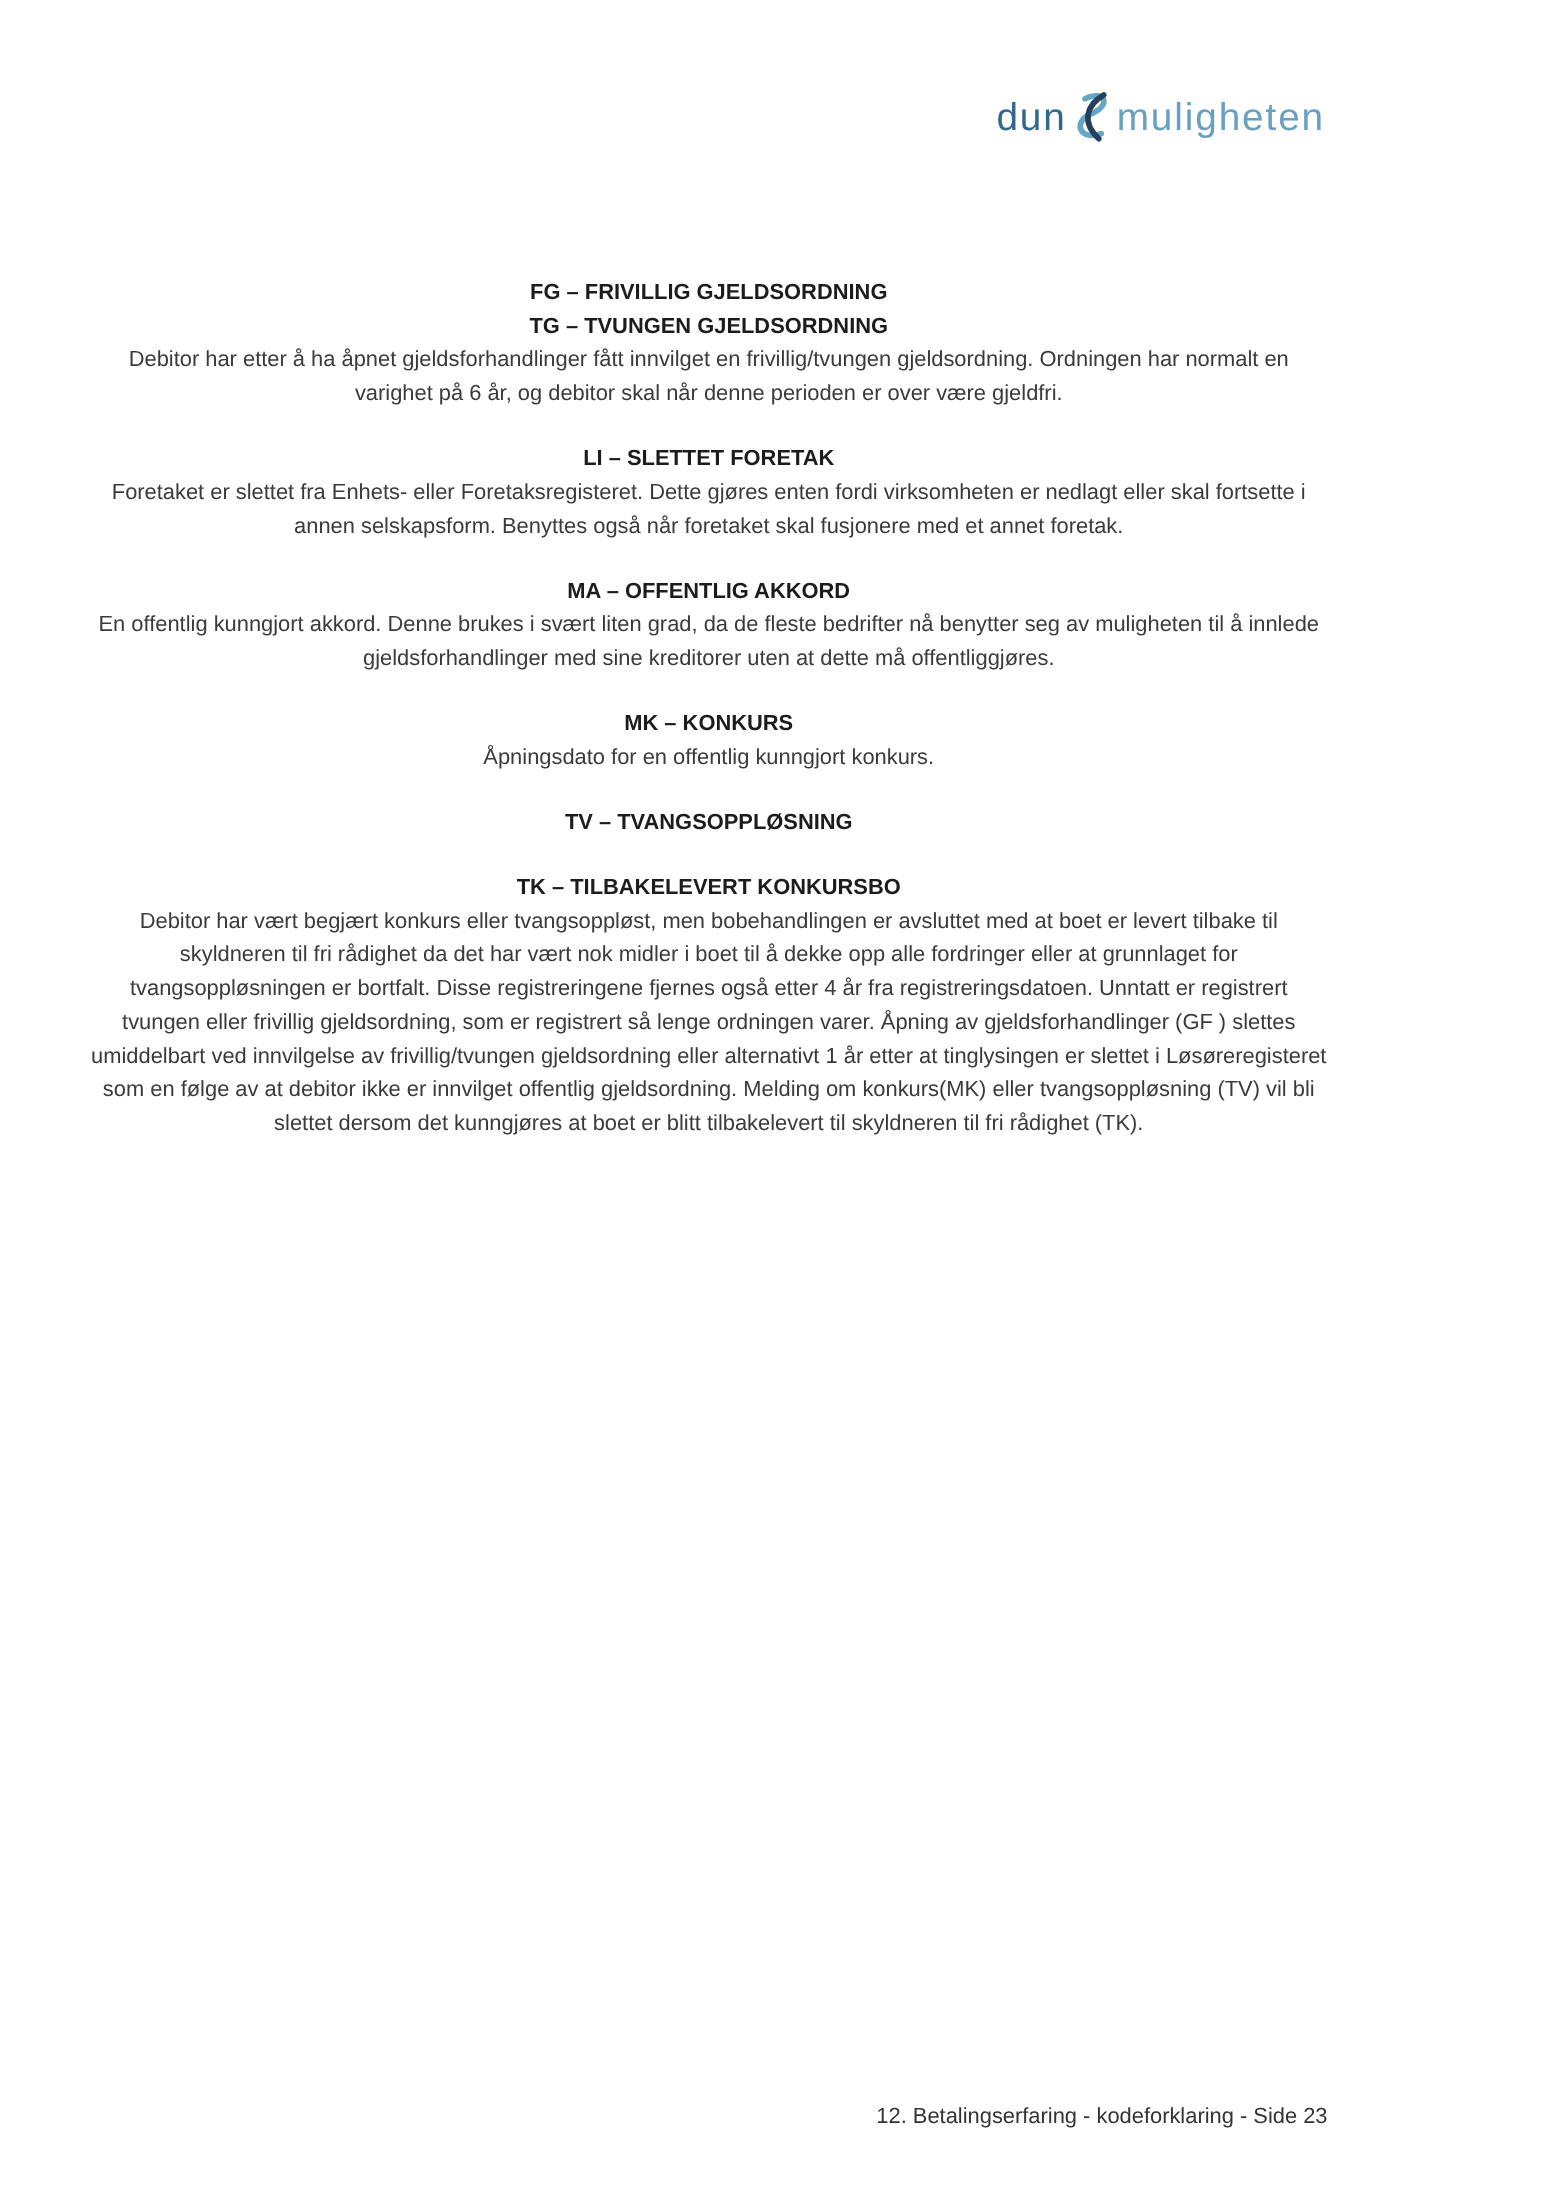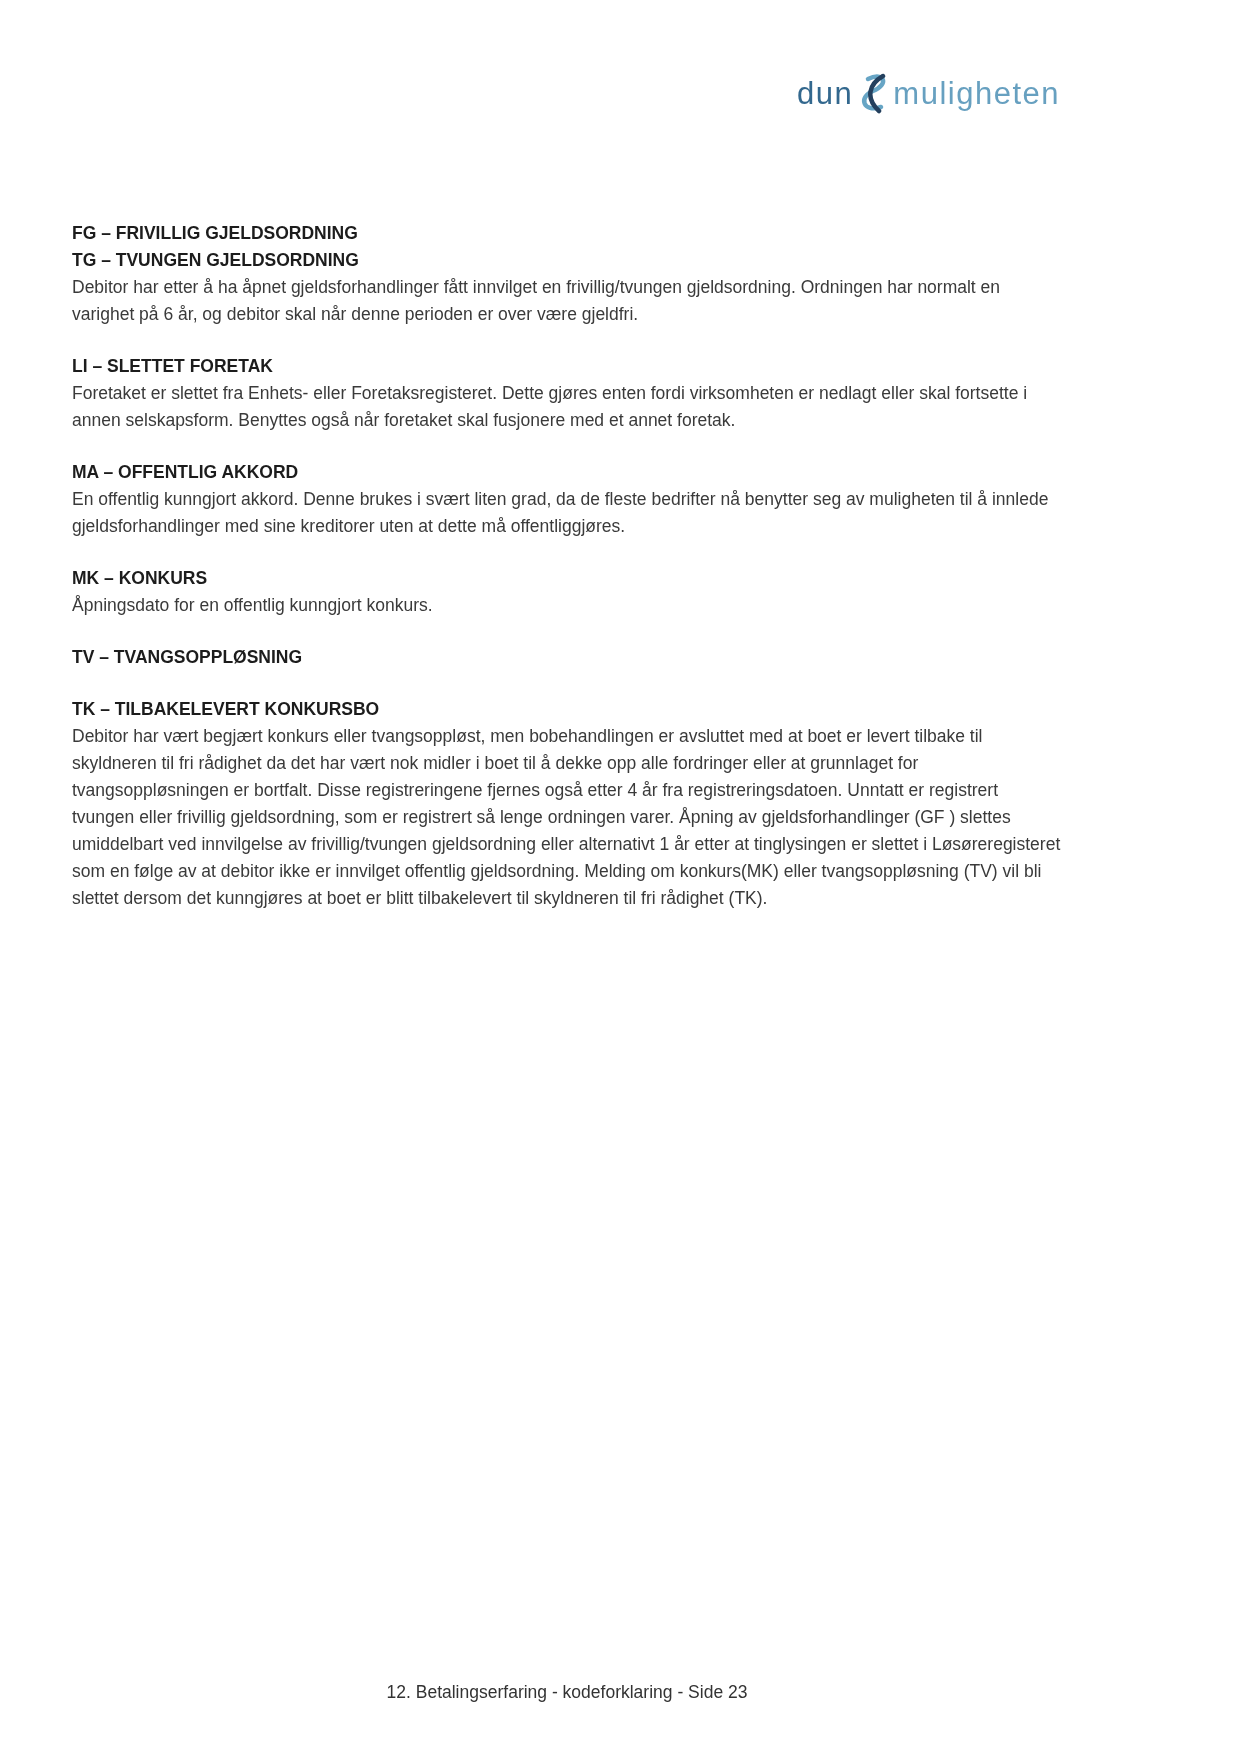--- a/index.html
+++ b/index.html
@@ -26,37 +26,38 @@
   .logo-amp { display: inline-block; margin: 0 2px; transform: translateY(2px); }
 
   
   .content {
     position: absolute;
     left: 72px; top: 220px;
     width: 990px;
     color: #3a3a3a;
     font-size: 17.5px;
     line-height: 27px;
+    text-align: center;
   }
   .code-section { margin: 0 0 25px 0; }
   .sec-heading {
     margin: 0; padding: 0;
     font-size: 17.5px;
     line-height: 27px;
     font-weight: bold;
     color: #1c1c1c;
   }
   .sec-body { margin: 0; padding: 0; }
 
   
   .footer {
     position: absolute;
     left: 72px; top: 1682px;
     width: 990px;
-    text-align: center;
+    text-align: right;
     font-size: 17.5px;
     color: #333333;
   }
 </style>
 </head>
 <body>
 
 <div class="page">
 
   <div class="logo">

